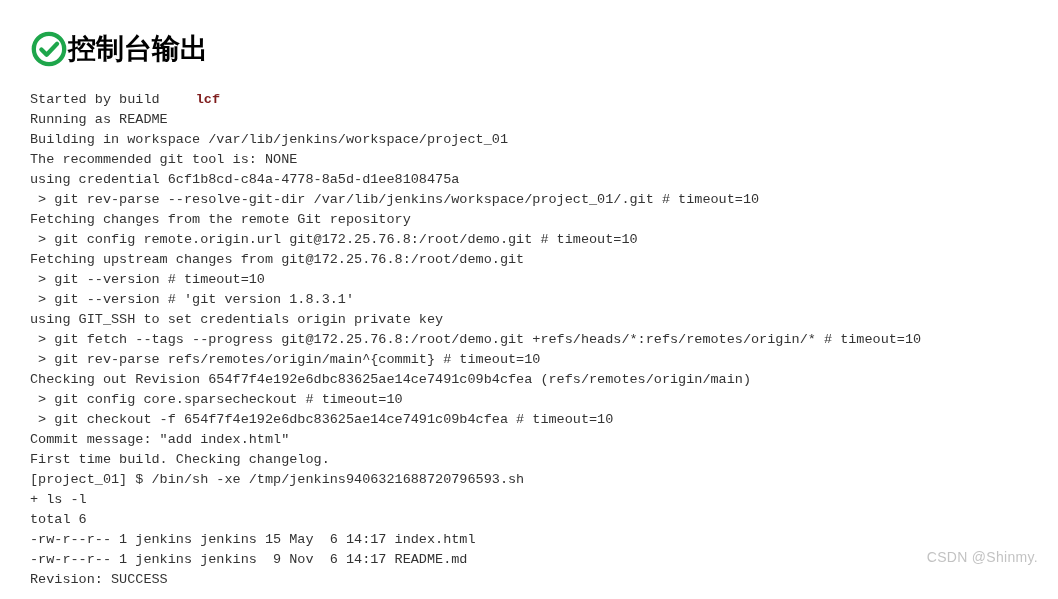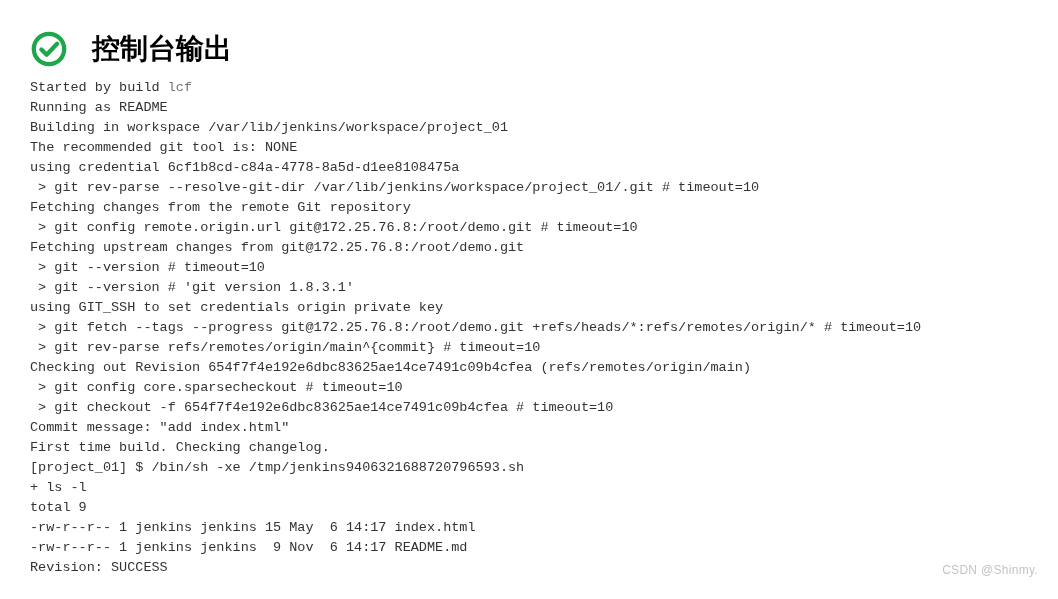--- a/index.html
+++ b/index.html
@@ -11,51 +11,52 @@
       font-family: Arial, "Microsoft YaHei", sans-serif;
       background: #ffffff;
       padding: 30px;
       width: 1058px;
       height: 599px;
       position: relative;
     }
     .header {
       display: flex;
       align-items: center;
-      gap: 24px;
-      margin-bottom: 10px;
+      gap: 0;
+      margin-bottom: 22px;
     }
     .check-icon {
       width: 38px;
       height: 38px;
       flex-shrink: 0;
     }
     .page-title {
       font-size: 28px;
       font-weight: bold;
       color: #000;
     }
     .console-output {
       font-family: "Courier New", Consolas, monospace;
       font-size: 13.5px;
       line-height: 20px;
       color: #333;
       white-space: pre;
     }
     .console-output a {
-      color: #737373;
+      color: #7f1d1d;
       text-decoration: none;
-      font-weight: normal;
+      font-weight: bold;
+      margin-left: 28px;
     }
     .watermark {
       position: absolute;
       right: 20px;
-      bottom: 22px;
+      bottom: 34px;
       font-family: Arial, sans-serif;
-      font-size: 12px;
+      font-size: 14px;
       color: rgba(120, 120, 120, 0.45);
       letter-spacing: 0.3px;
     }
   </style>
 </head>
 <body>
 
 <div class="header">
   <span class="check-icon">
     <svg viewBox="0 0 40 40" xmlns="http://www.w3.org/2000/svg">
@@ -80,18 +81,18 @@
 <span>using GIT_SSH to set credentials origin private key</span>
 <span> &gt; git fetch --tags --progress git@172.25.76.8:/root/demo.git +refs/heads/*:refs/remotes/origin/* # timeout=10</span>
 <span> &gt; git rev-parse refs/remotes/origin/main^{commit} # timeout=10</span>
 <span>Checking out Revision 654f7f4e192e6dbc83625ae14ce7491c09b4cfea (refs/remotes/origin/main)</span>
 <span> &gt; git config core.sparsecheckout # timeout=10</span>
 <span> &gt; git checkout -f 654f7f4e192e6dbc83625ae14ce7491c09b4cfea # timeout=10</span>
 <span>Commit message: "add index.html"</span>
 <span>First time build. Checking changelog.</span>
 <span>[project_01] $ /bin/sh -xe /tmp/jenkins9406321688720796593.sh</span>
 <span>+ ls -l</span>
-<span>total 9</span>
+<span>total 6</span>
 <span>-rw-r--r-- 1 jenkins jenkins 15 May  6 14:17 index.html</span>
 <span>-rw-r--r-- 1 jenkins jenkins  9 Nov  6 14:17 README.md</span>
 <span>Revision: SUCCESS</span></div>
 
 <div class="watermark">CSDN @Shinmy.</div>
 
 </body></html>

